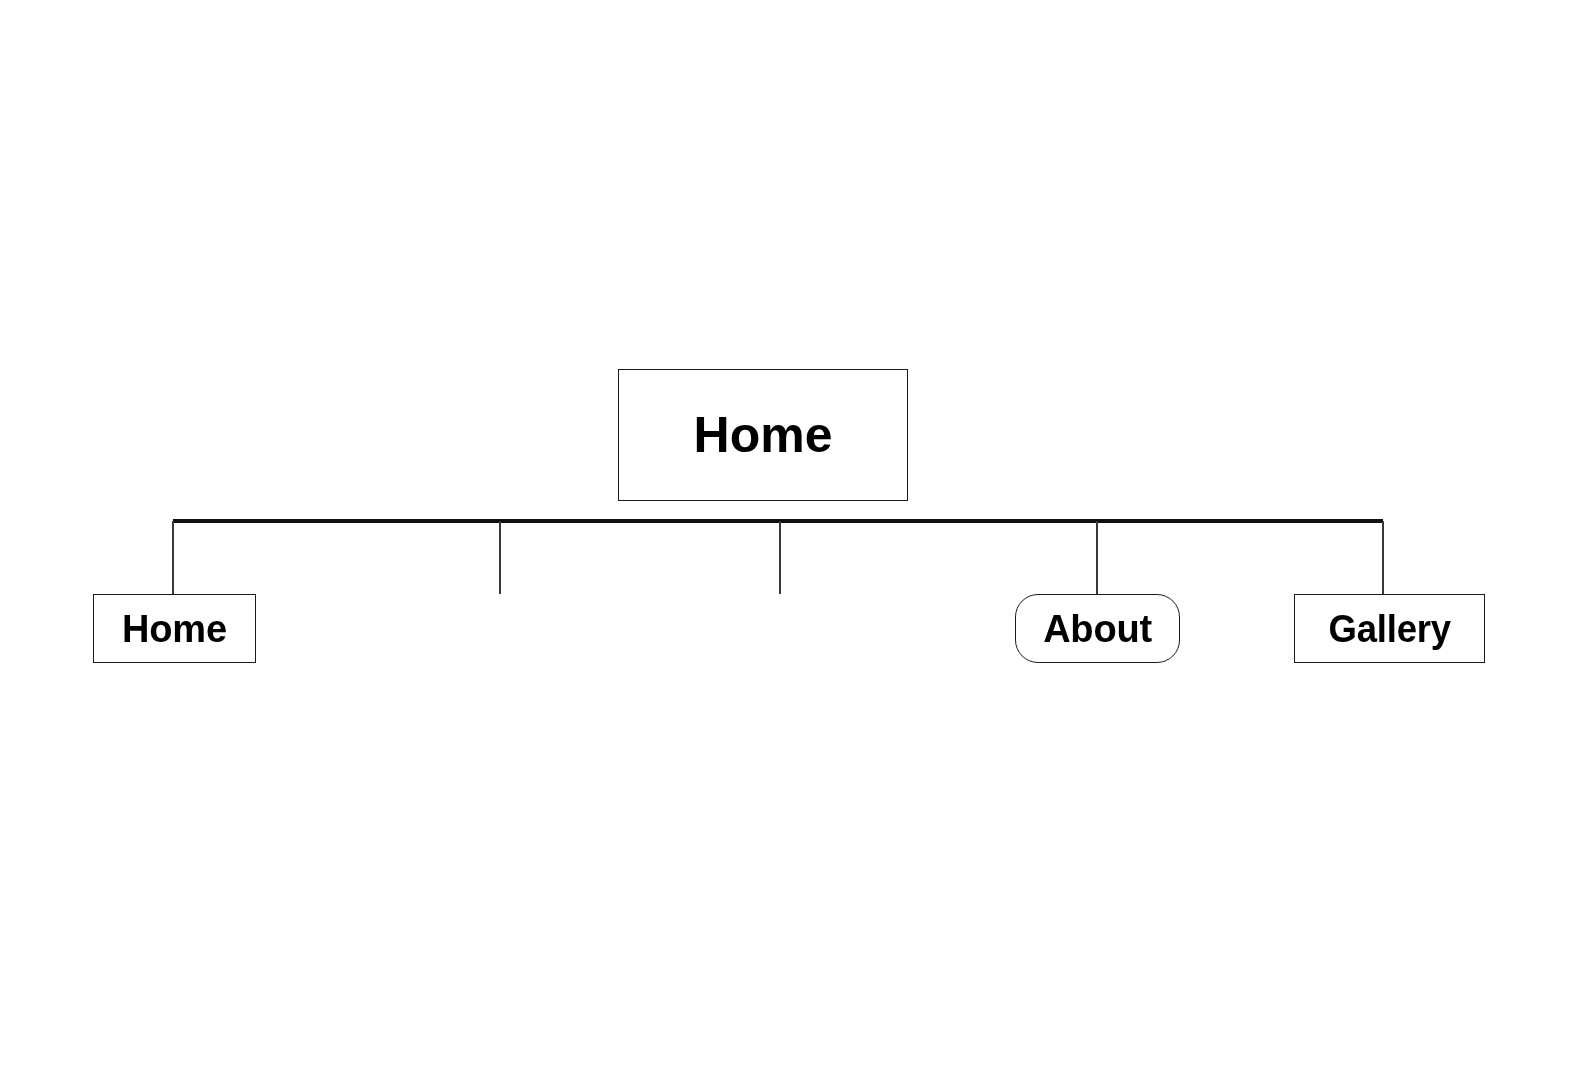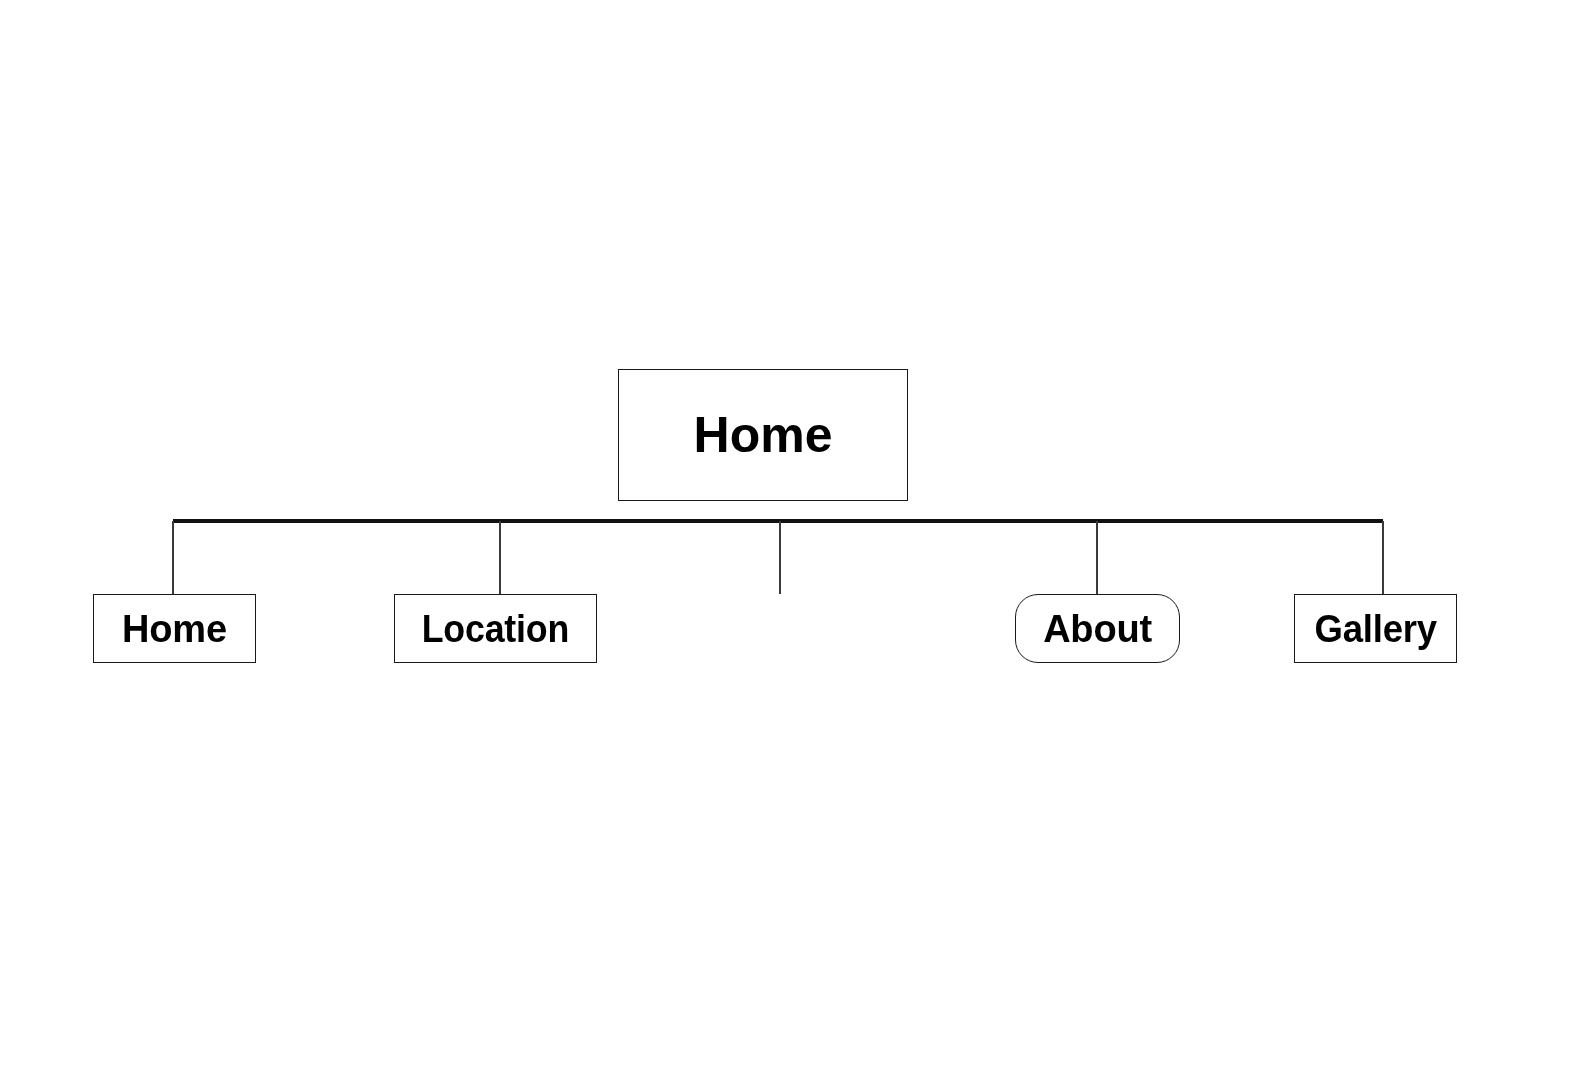--- a/index.html
+++ b/index.html
@@ -74,21 +74,21 @@
     height: 69px;
   }
   .node-child .node-label {
     font-size: 38px;
   }
 
   #node-event    { left: 93px;   width: 163px; }
   #node-location { left: 394px;  width: 203px; }
   #node-contact  { left: 686px;  width: 202px; }
   #node-about    { left: 1015px; width: 165px; border-radius: 23px; }
-  #node-gallery  { left: 1294px; width: 163px; }
+  #node-gallery  { left: 1294px; width: 191px; }
 
   
   #node-location .node-label { transform: scaleX(0.94); }
   #node-contact  .node-label { transform: scaleX(0.94); }
   #node-gallery  .node-label { transform: scaleX(0.96); }
 </style>
 </head>
 <body>
 
 <div id="diagram-canvas">
@@ -105,23 +105,20 @@
   </svg>
 
   <div class="node node-root" id="node-home">
     <span class="node-label">Home</span>
   </div>
 
   <div class="node node-child" id="node-event">
     <span class="node-label">Home</span>
   </div>
 
-  <div class="node node-child" id="node-location">
-    <span class="node-label">Location</span>
-  </div>
 
 
   <div class="node node-child" id="node-about">
     <span class="node-label">About</span>
   </div>
 
   <div class="node node-child" id="node-gallery">
     <span class="node-label">Gallery</span>
   </div>
 

